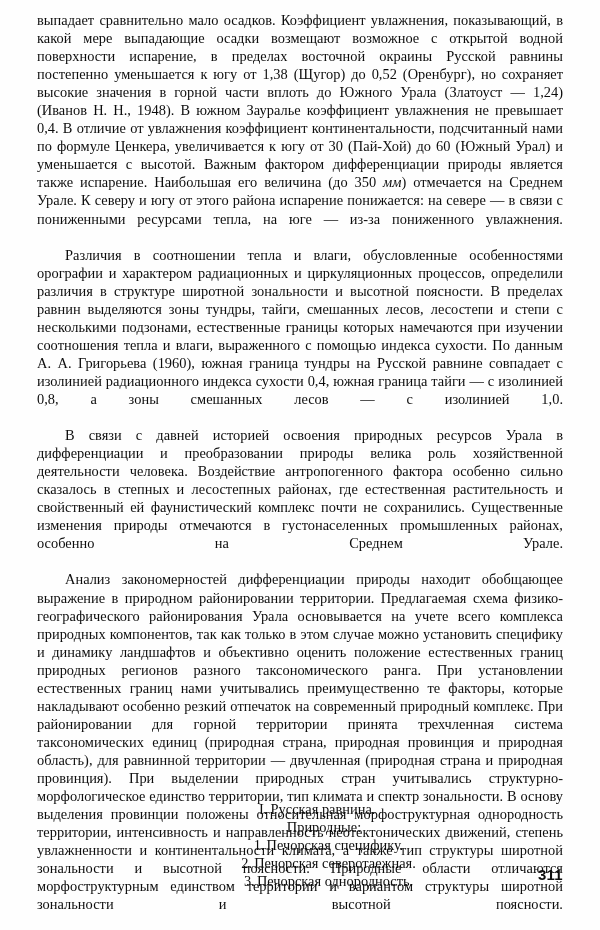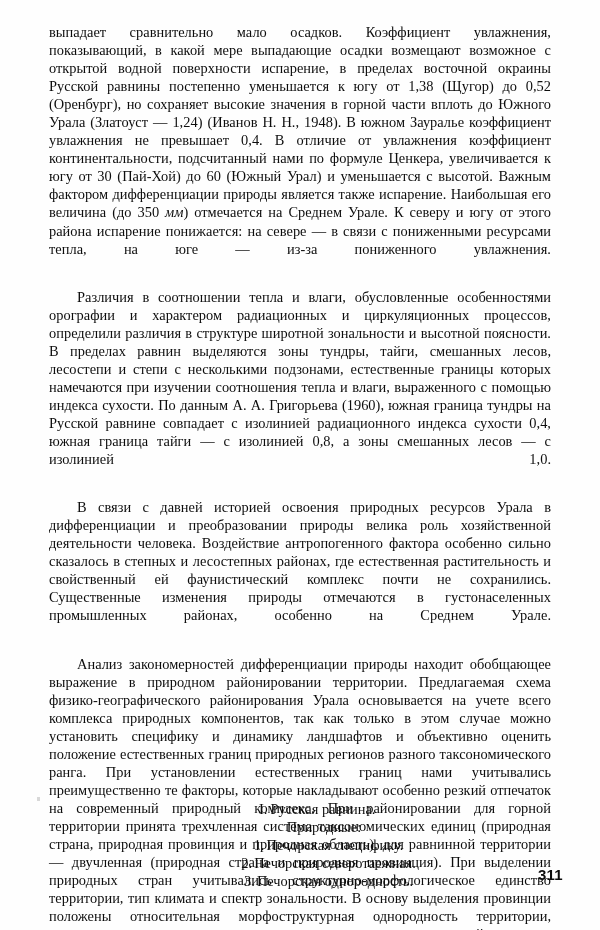--- a/index.html
+++ b/index.html
@@ -27,21 +27,21 @@
   }
 
   #text-column {
     position: absolute;
     left: 37px;
     top: 11px;
     width: 526px;
   }
 
   p.para {
-    margin: 12px;
+    margin: 0;
     font-size: 14.4px;
     line-height: 18.05px;
     text-align: justify;
     text-justify: inter-word;
     text-indent: 28px;
     hyphens: manual;
     -webkit-hyphens: manual;
     word-spacing: 0.1px;
     letter-spacing: 0.02px;
   }

